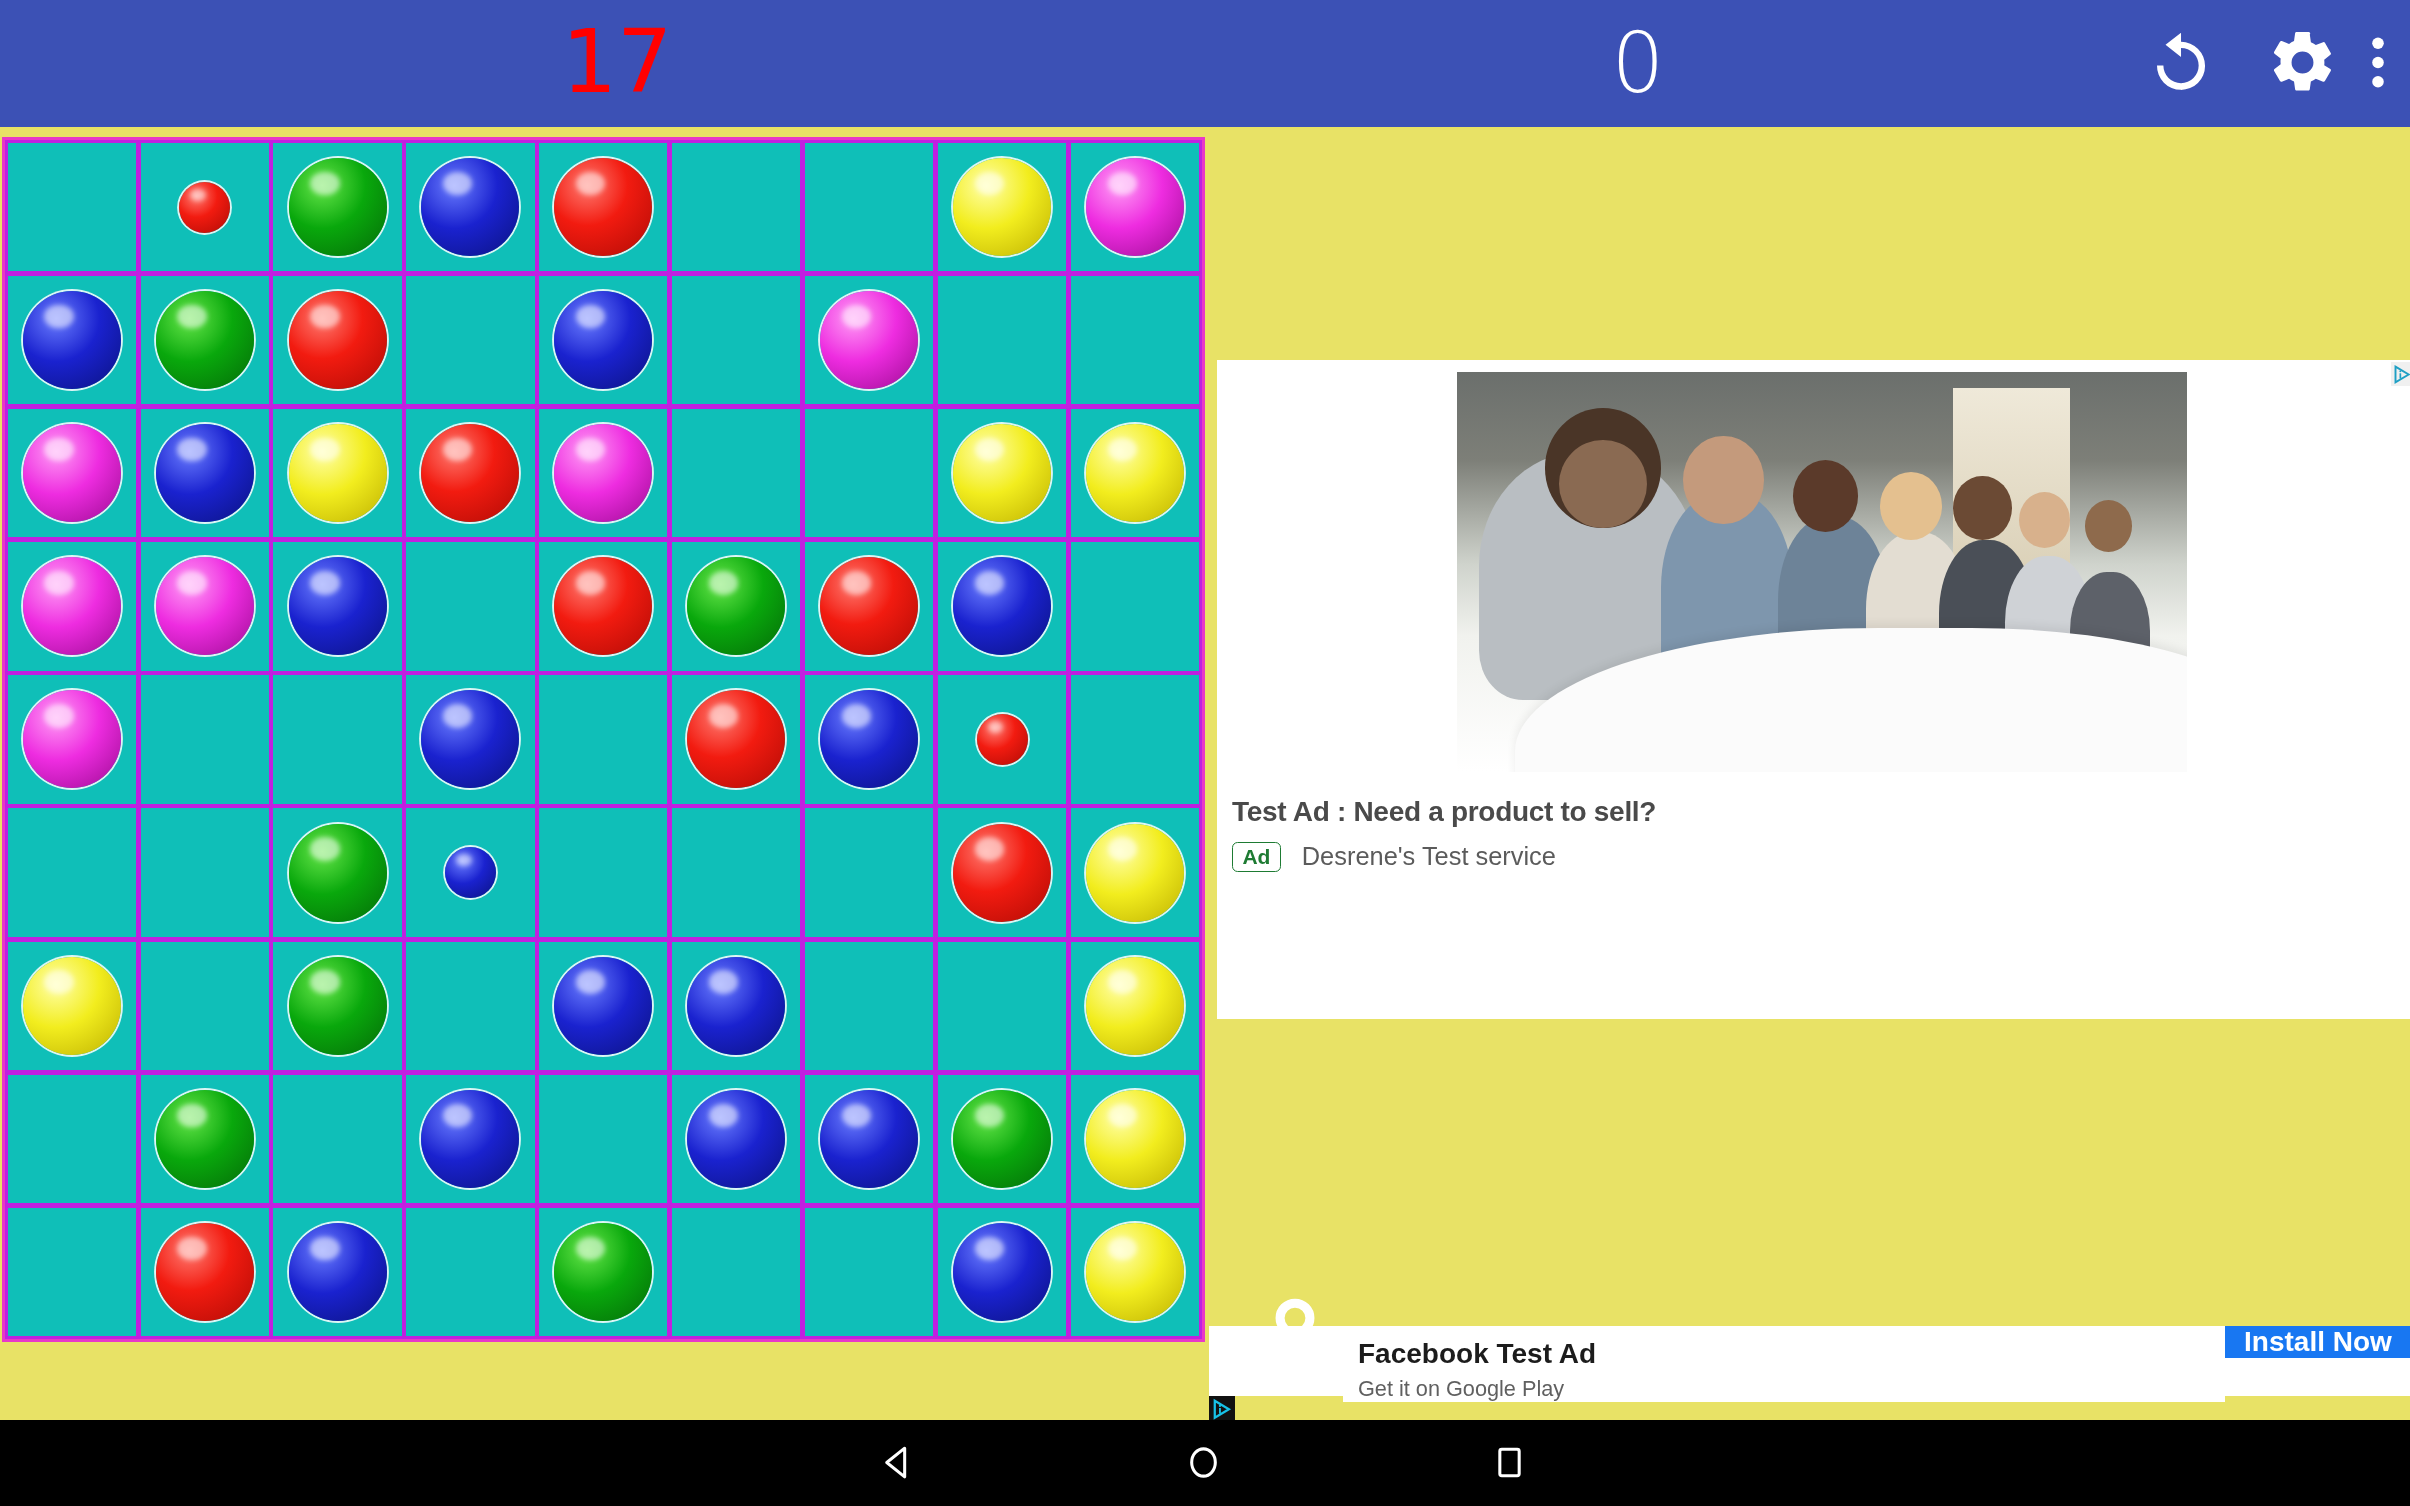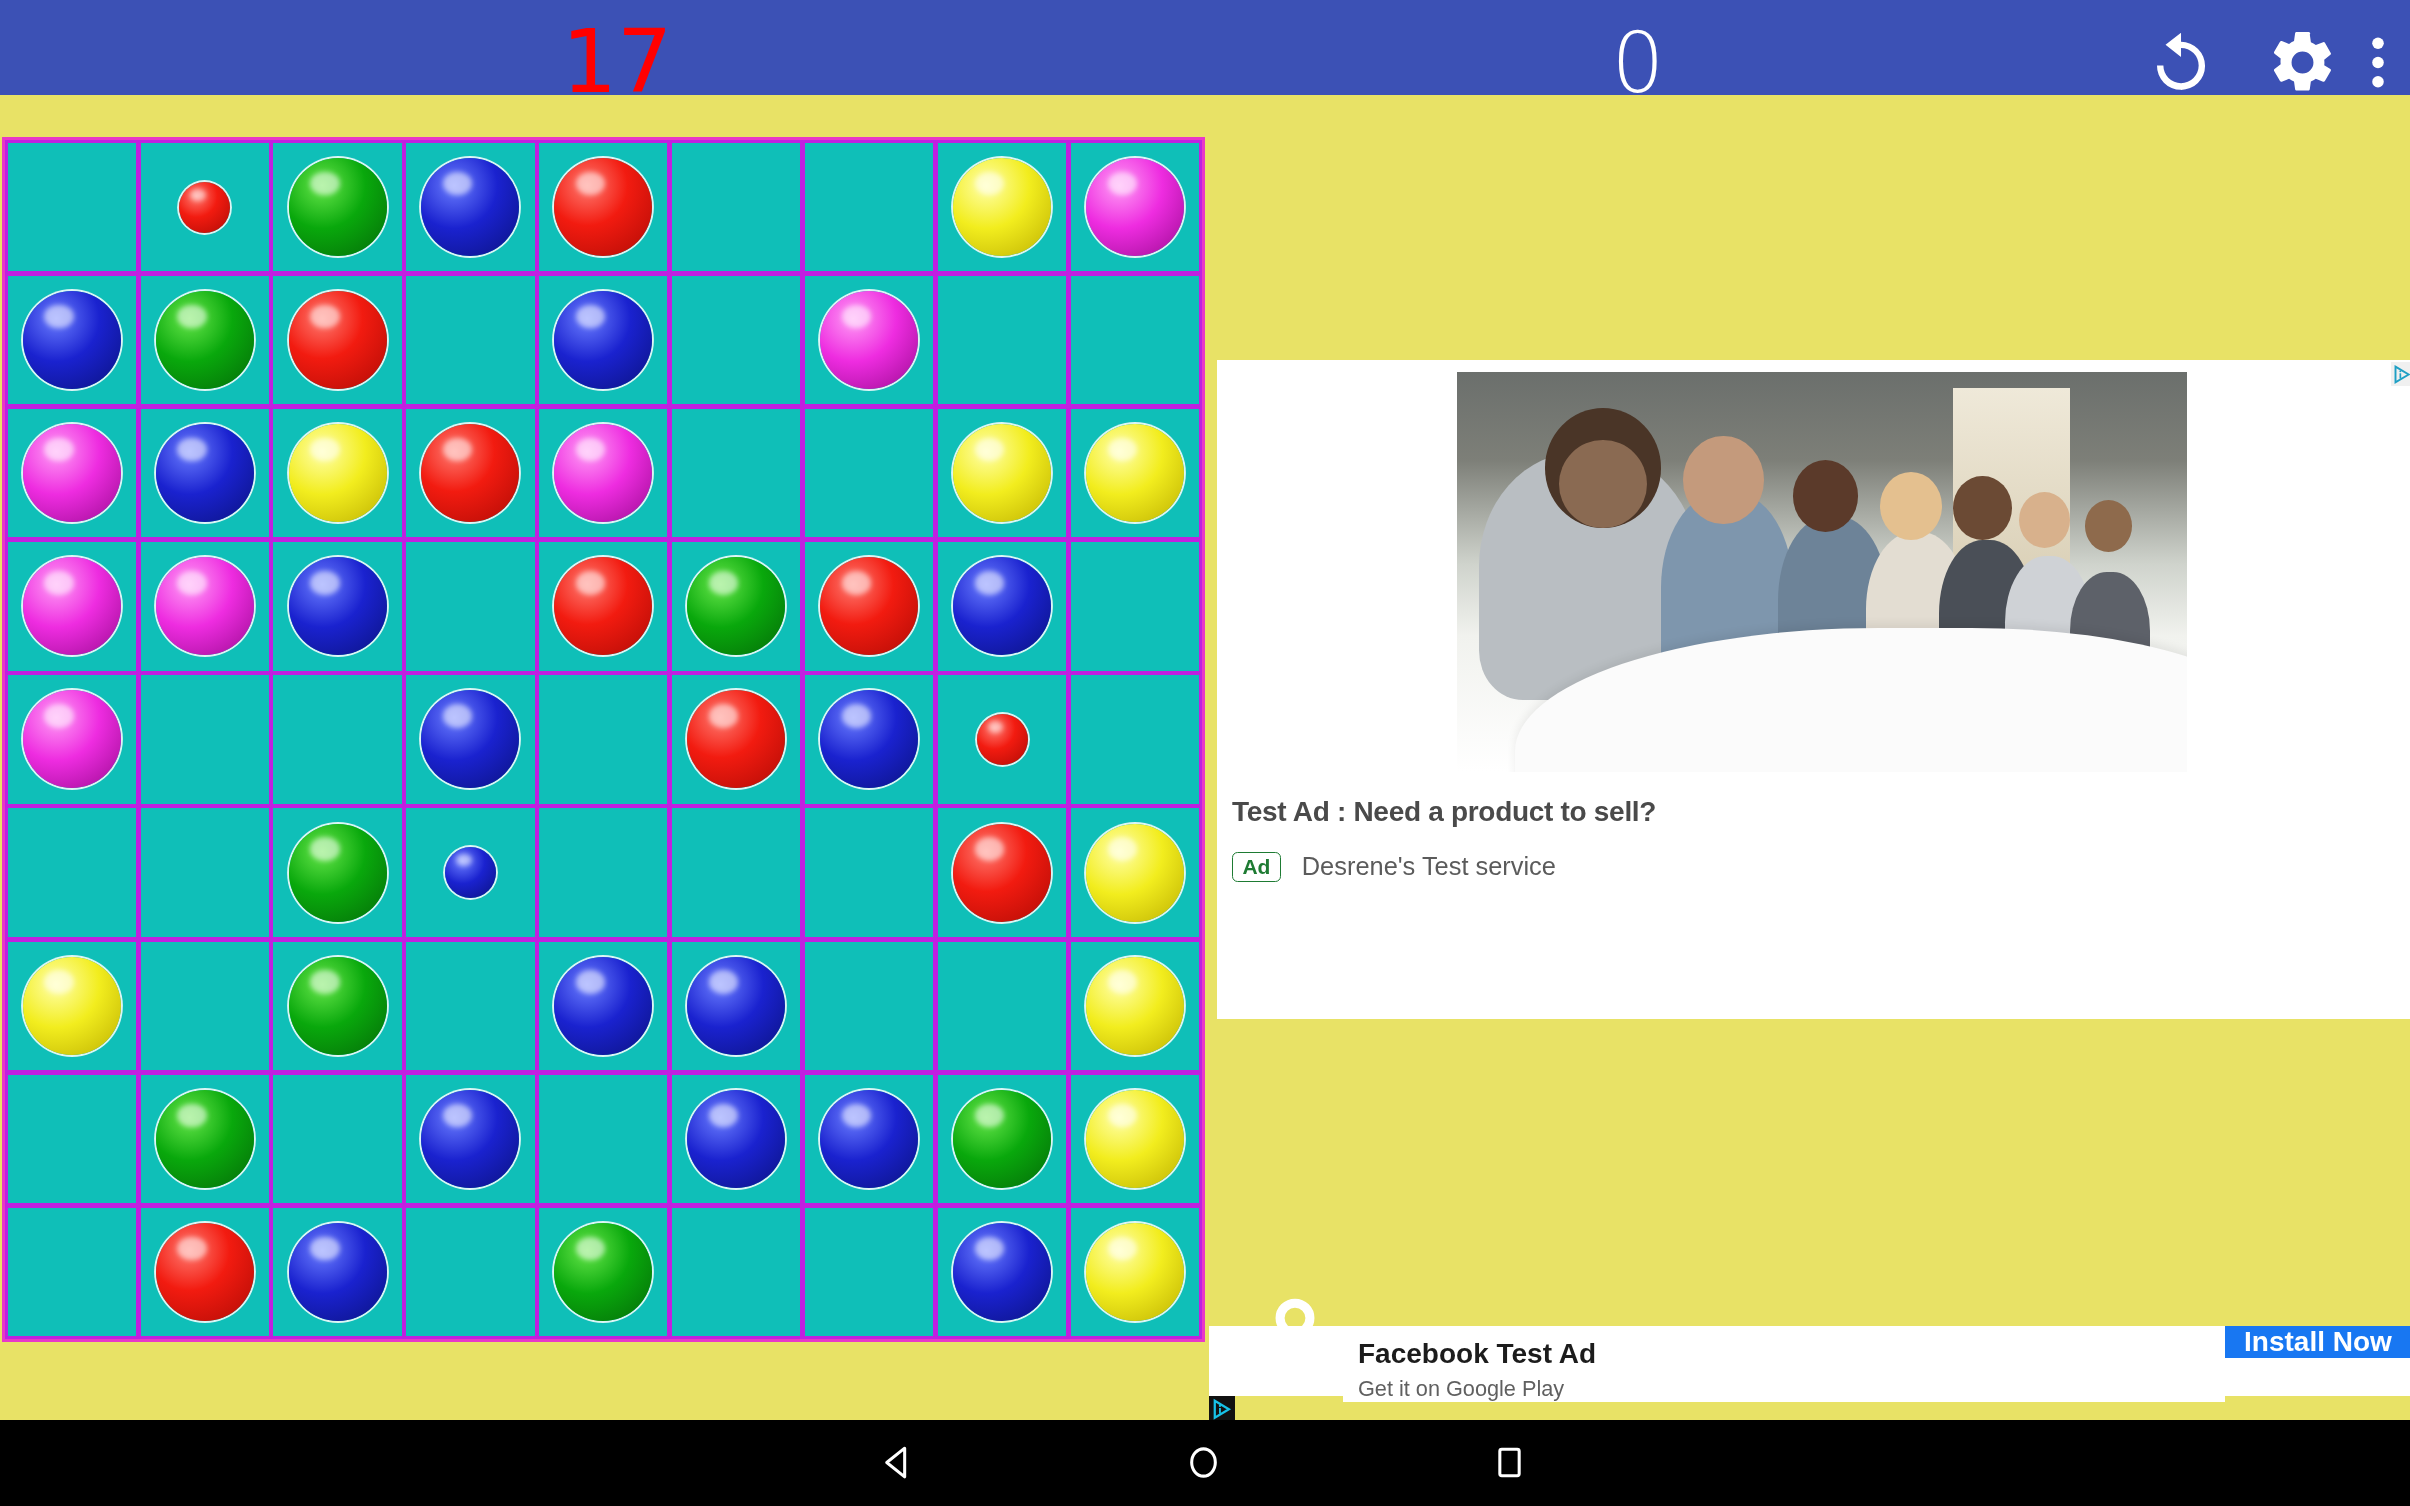--- a/index.html
+++ b/index.html
@@ -3,21 +3,21 @@
 <meta charset="utf-8">
 <style>
   * { margin:0; padding:0; box-sizing:border-box; }
   html,body { width:2411px; height:1507px; overflow:hidden; background:#000; }
   body { font-family:"Liberation Sans", sans-serif; }
 
   #app { position:relative; width:2411px; height:1507px; background:#E8E266; }
 
   
   #appbar {
-    position:absolute; left:0; top:0; width:2411px; height:95px;
+    position:absolute; left:0; top:0; width:2411px; height:127px;
     background:#3C51B5;
     padding-left:7px;
   }
   #level-counter {
     position:absolute; left:0; top:1.9px; width:1234px; height:122px;
     display:flex; align-items:center; justify-content:center;
     color:#FF0000; font-size:87px; line-height:1; font-weight:400;
     font-family:"DejaVu Sans", sans-serif;
   }
   #score-counter {
@@ -106,21 +106,21 @@
   }
   #ad-image .head {
     position:absolute; border-radius:50%;
   }
   #ad-title {
     position:absolute; left:15px; top:436px;
     font-size:28px; font-weight:bold; color:#4a4a4a;
     letter-spacing:-0.3px;
   }
   #ad-attrib-row {
-    position:absolute; left:15px; top:492px;
+    position:absolute; left:15px; top:482px;
     display:flex; align-items:center; gap:21px;
   }
   #ad-badge {
     border:1.9px solid #1E7B33; color:#1E7B33; border-radius:5.6px;
     font-size:21px; font-weight:bold; padding:1.9px 9.4px; line-height:1.15;
   }
   #ad-advertiser { font-size:25.4px; color:#5b5b5b; }
 
   
   #banner {

